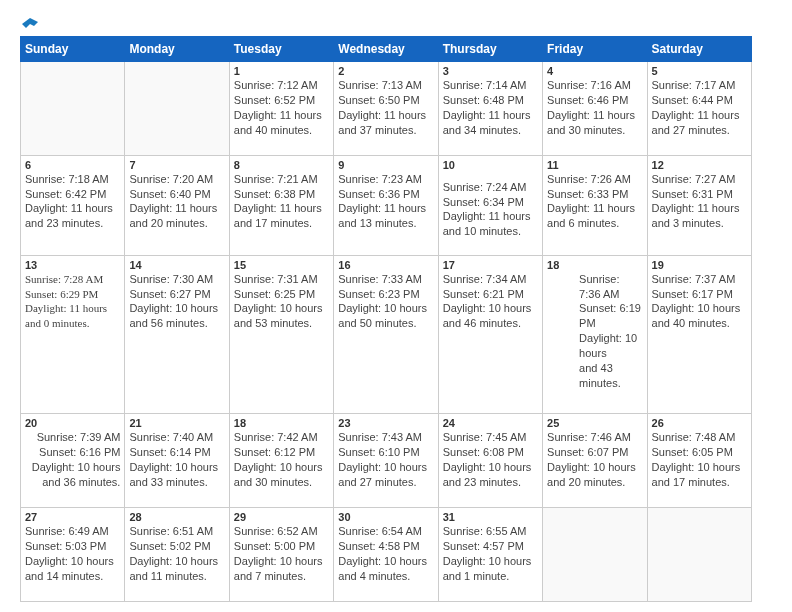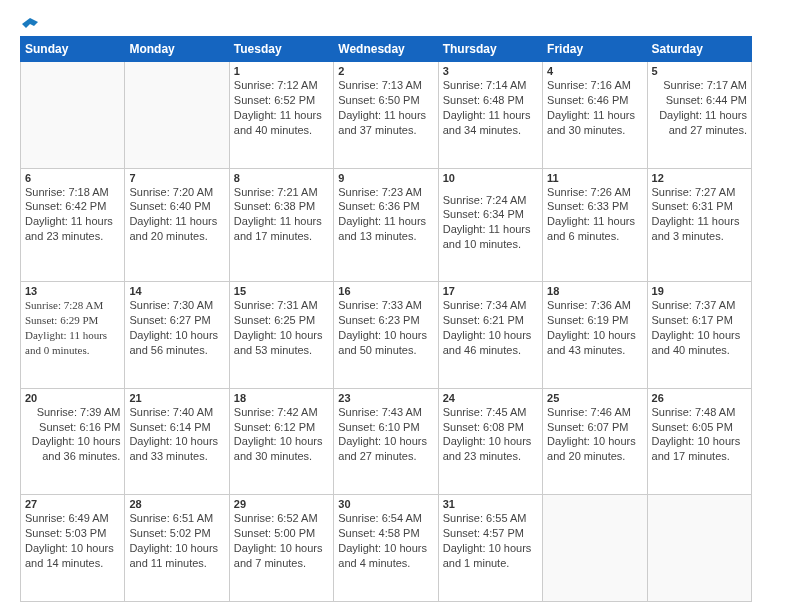--- a/index.html
+++ b/index.html
@@ -139,21 +139,21 @@
           </td>
           <td>
             <span class="day-num">4</span>
             <div class="day-details" style="white-space: pre-line;">Sunrise: 7:16 AM
 Sunset: 6:46 PM
 Daylight: 11 hours
 and 30 minutes.</div>
           </td>
           <td>
             <span class="day-num">5</span>
-            <div class="day-details" style="white-space: pre-line; text-align: right;">Sunrise: 7:17 AM
+            <div class="day-details" style="white-space: pre-line;">Sunrise: 7:17 AM
 Sunset: 6:44 PM
 Daylight: 11 hours
 and 27 minutes.</div>
           </td>
         </tr>
         <tr>
           <td>
             <span class="day-num">6</span>
             <div class="day-details" style="white-space: pre-line;">Sunrise: 7:18 AM
 Sunset: 6:42 PM
@@ -234,21 +234,21 @@
           </td>
           <td>
             <span class="day-num">17</span>
             <div class="day-details" style="white-space: pre-line;">Sunrise: 7:34 AM
 Sunset: 6:21 PM
 Daylight: 10 hours
 and 46 minutes.</div>
           </td>
           <td>
             <span class="day-num">18</span>
-            <div class="day-details" style="white-space: pre-line;">Sunrise: 7:36 AM
+            <div class="day-details" style="white-space: pre-line; margin-left: 32px;">Sunrise: 7:36 AM
 Sunset: 6:19 PM
 Daylight: 10 hours
 and 43 minutes.</div>
           </td>
           <td>
             <span class="day-num">19</span>
             <div class="day-details" style="white-space: pre-line;">Sunrise: 7:37 AM
 Sunset: 6:17 PM
 Daylight: 10 hours
 and 40 minutes.</div>

